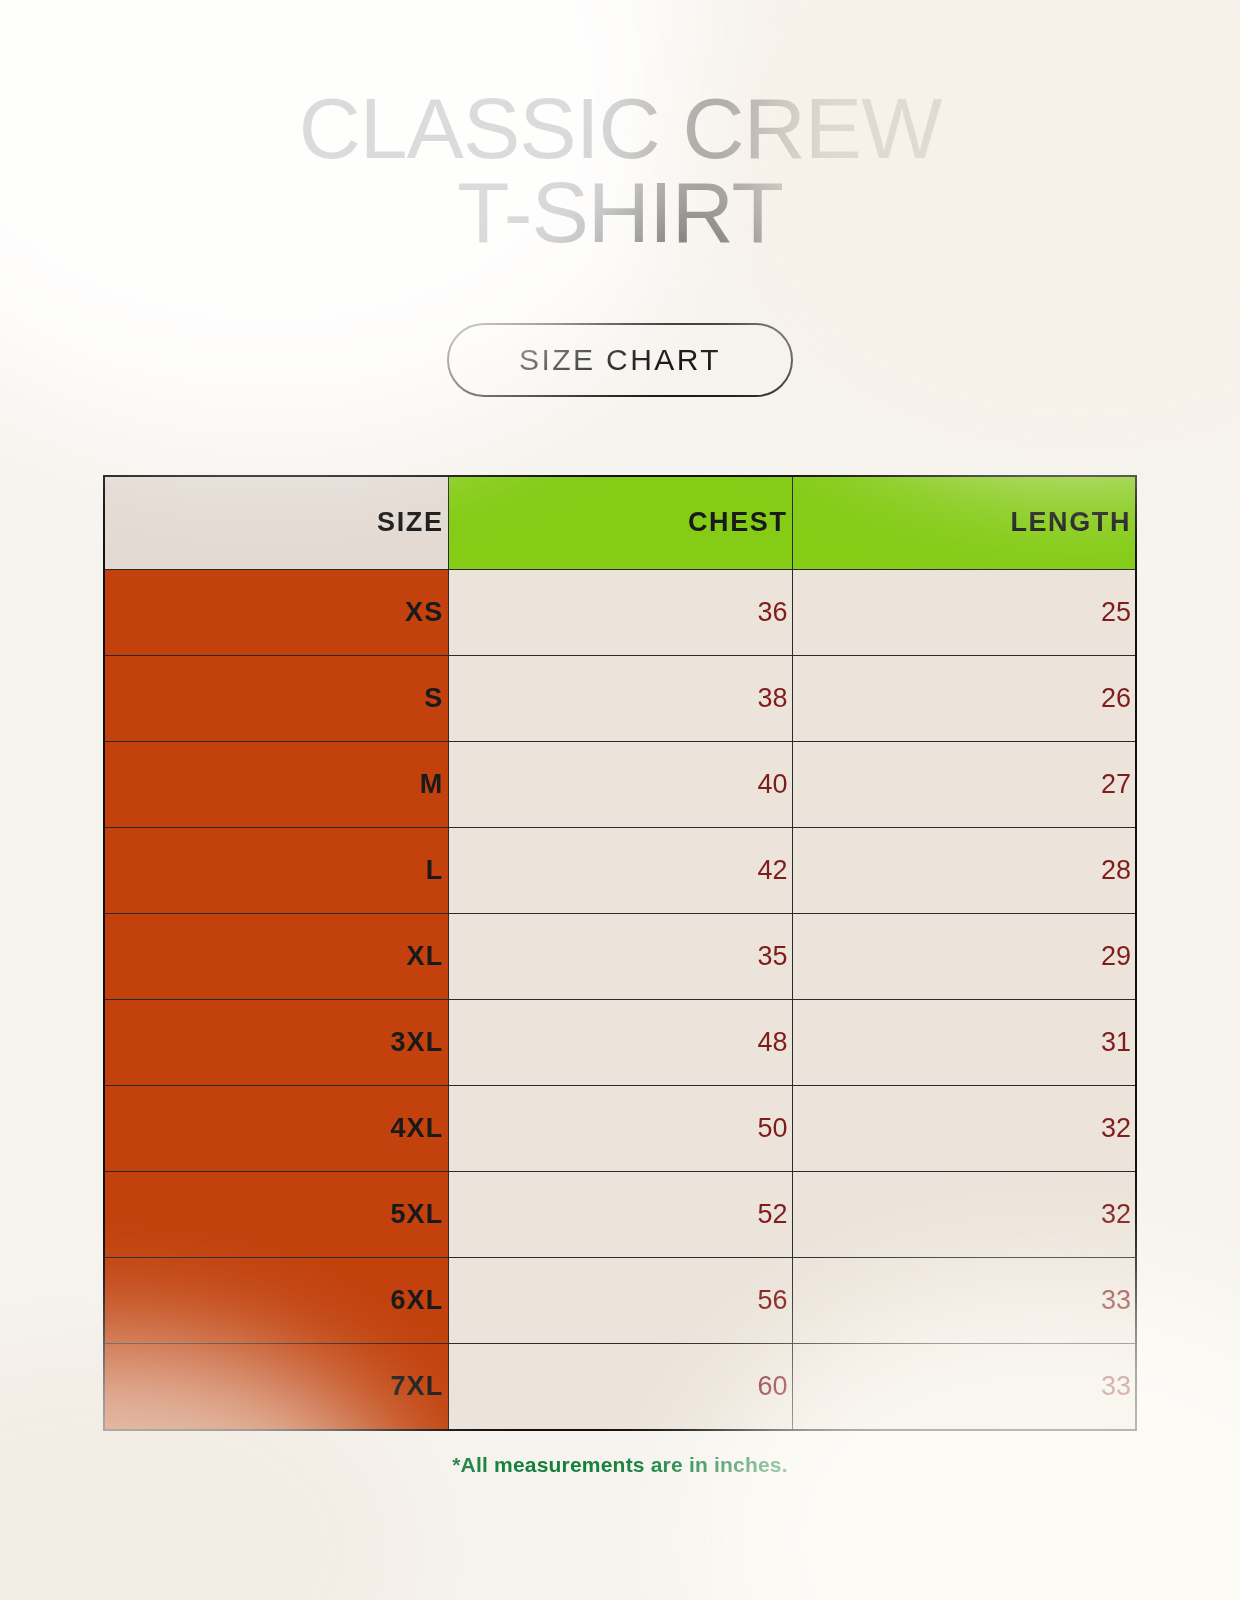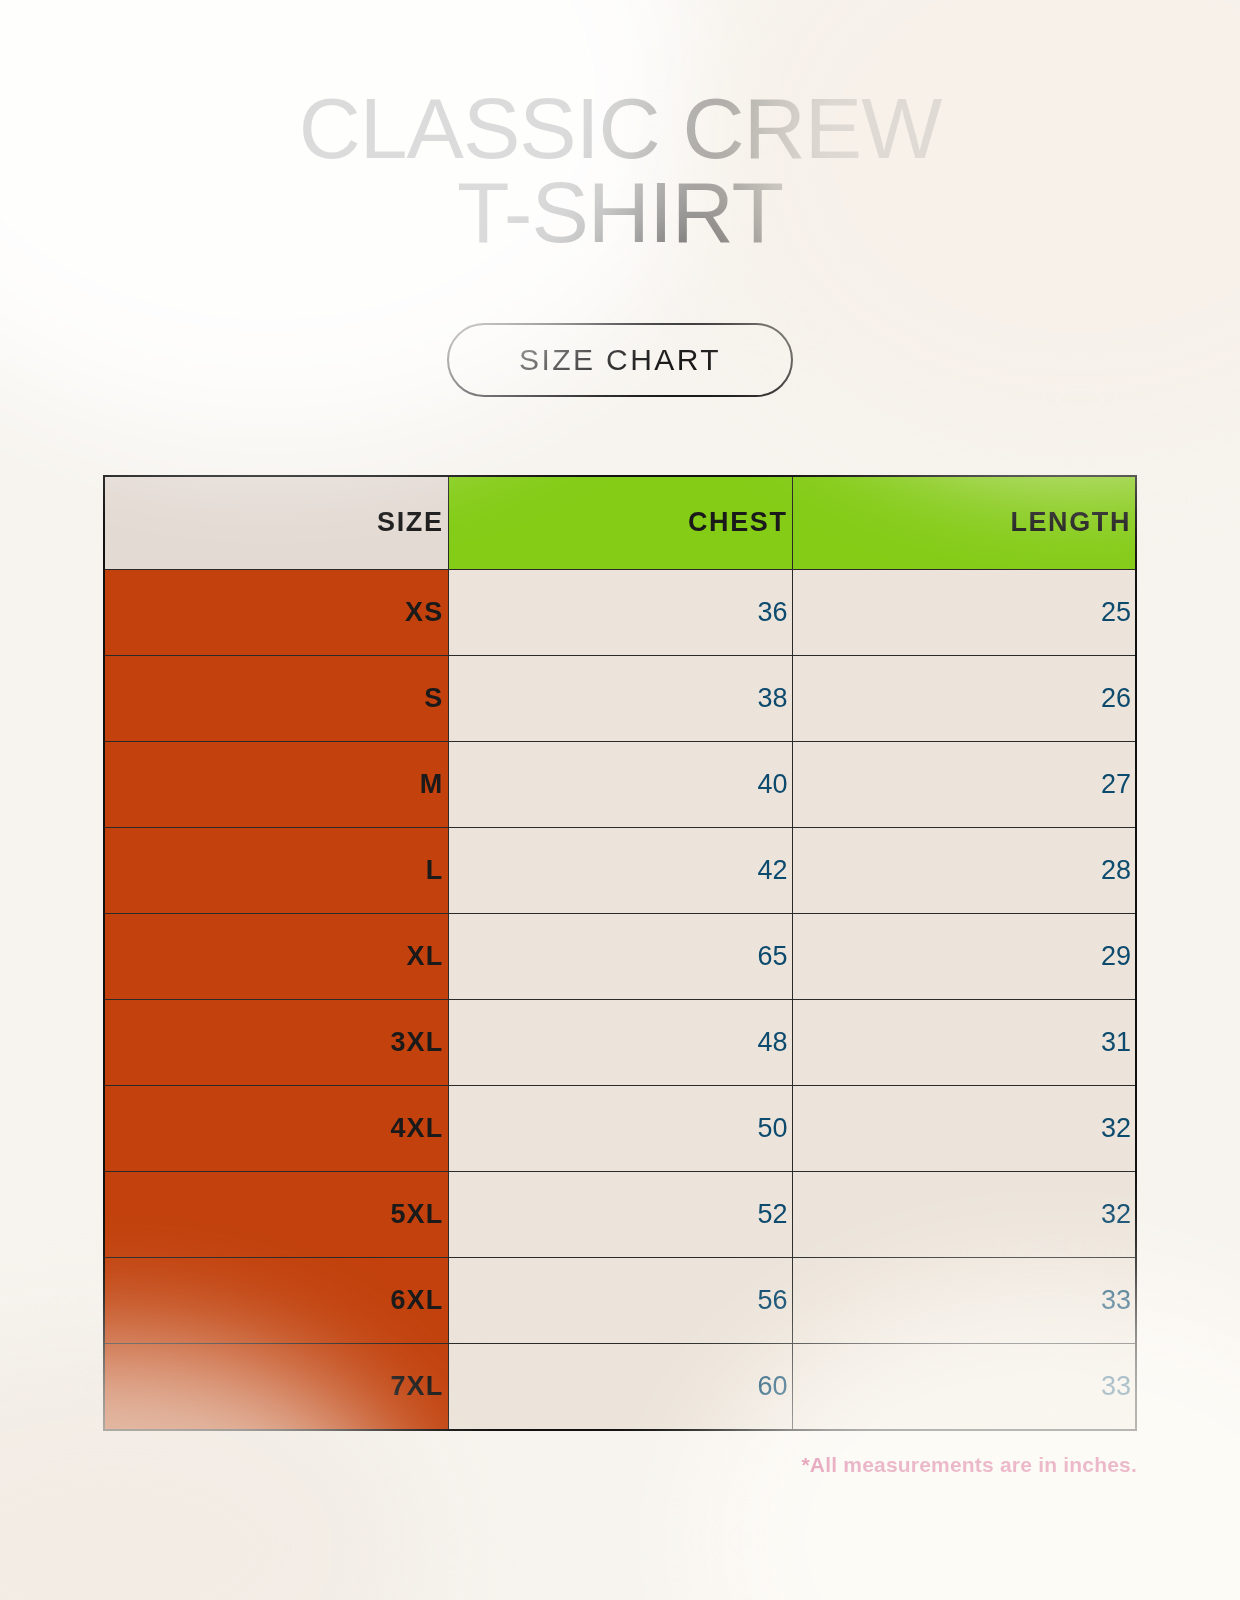--- a/index.html
+++ b/index.html
@@ -111,30 +111,30 @@
   td.cell-size {
     background: #c2410c;
     font-weight: 700;
     font-size: 27px;
     letter-spacing: 1.2px;
   }
   td.cell-val {
     background: #ece4da;
     font-weight: 400;
     font-size: 27px;
-    color: #0c4a6e;
+    color: #7f1d1d;
   }
 
   .footnote {
     width: 1034px;
     margin: 22px auto 0 auto;
-    text-align: right;
+    text-align: center;
     font-size: 21px;
     font-weight: 700;
-    color: #be185d;
+    color: #15803d;
     letter-spacing: 0.2px;
   }
 </style>
 </head>
 <body>
 
 <div class="page">
 
   <div class="bg-layer">
     <div class="blob blob-a"></div>
@@ -177,21 +177,21 @@
           <td class="cell-val">40</td>
           <td class="cell-val">27</td>
         </tr>
         <tr>
           <td class="cell-size">L</td>
           <td class="cell-val">42</td>
           <td class="cell-val">28</td>
         </tr>
         <tr>
           <td class="cell-size">XL</td>
-          <td class="cell-val">65</td>
+          <td class="cell-val">35</td>
           <td class="cell-val">29</td>
         </tr>
         <tr>
           <td class="cell-size">3XL</td>
           <td class="cell-val">48</td>
           <td class="cell-val">31</td>
         </tr>
         <tr>
           <td class="cell-size">4XL</td>
           <td class="cell-val">50</td>

